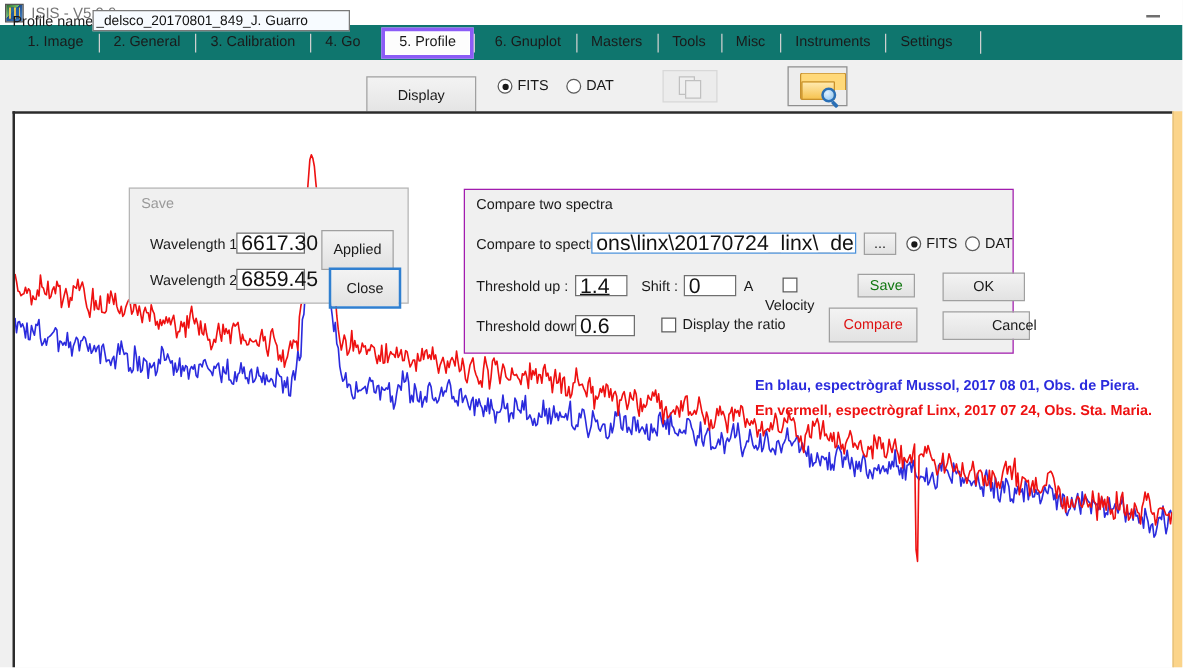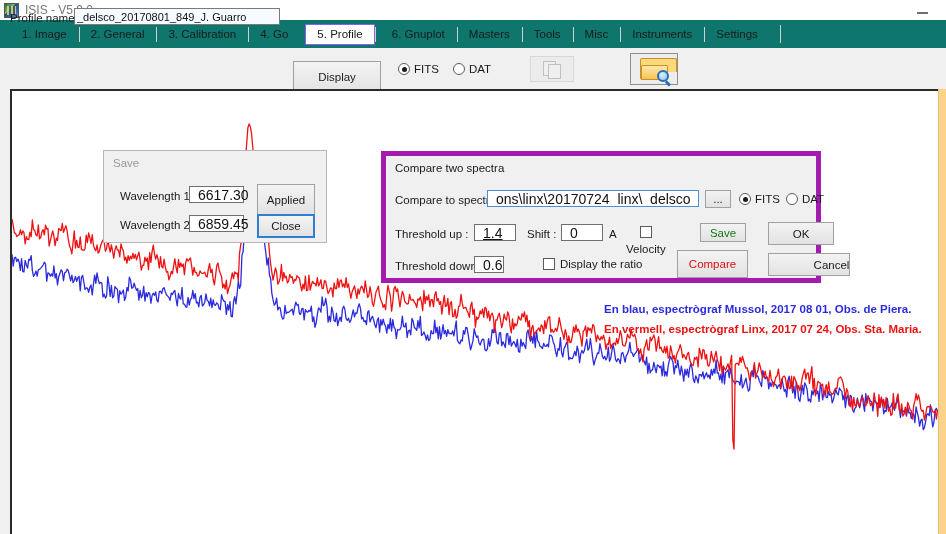--- a/index.html
+++ b/index.html
@@ -65,21 +65,21 @@
     font-size: 11.5px; color: #1a1a1a;
     padding: 4px 12px 5px;
     white-space: nowrap;
     cursor: default;
   }
   .tab + .tab::before {
     content:""; position:absolute; left:0; top:3px; bottom:3px;
     width:1px; background:#cfcfcf;
   }
   .tab.active {
-    border: 1px solid #8b5cf6;
+    border: 3px solid #8b5cf6;
     background: #fdfdfd;
     padding: 3px 11px 4px;
     box-shadow: inset 0 0 0 1px #ffffff;
     margin: 0 5px;
   }
   .tab.active::before { display:none; }
   .tab.active + .tab::before { left:-5px; }
   .tabstrip .tab-endsep {
     width:1px; height:18px; background:#cfcfcf; margin-left:10px;
   }
@@ -197,29 +197,29 @@
   .group .gtitle {
     position:absolute; top:6px; left:9px;
     font-size:11.5px;
   }
   .grp-crop {
     left:103px; top:150px; width:224px; height:93px;
     border:1px solid #b6b6b6;
   }
   .grp-crop .gtitle { color:#9a9a9a; }
   .grp-cmp {
-    left:381px; top:151px; width:440px; height:132px;
-    border:5px solid #a21caf;
+    left:371px; top:151px; width:440px; height:132px;
+    border:1px solid #a21caf;
   }
   .grp-cmp .gtitle { color:#1a1a1a; }
 
   .flabel { position:absolute; font-size:11.5px; color:#1a1a1a; }
   .ftext {
     position:absolute; border:1px solid #6f6f6f; background:#ffffff;
-    font-size:14px; color:#111; padding:0 8px; box-sizing:border-box;
+    font-size:17px; color:#111; padding:0 3px; box-sizing:border-box;
     font-family:"Liberation Sans", sans-serif;
     display:flex; align-items:center;
   }
   .ftext.focus { border:1px solid #4a90d9; }
   .fbtn {
     position:absolute;
     background: linear-gradient(180deg,#f3f3f3,#e2e2e2);
     border:1px solid #a0a0a0;
     font-size:11.5px; color:#1a1a1a;
     display:flex; align-items:center; justify-content:center;
@@ -304,21 +304,21 @@
   </div>
   <div class="rail-right"></div>
 
   <div class="group grp-crop">
     <div class="gtitle">Save</div>
     <div class="flabel" style="left:16px; top:39px;">Wavelength 1 :</div>
     <div class="ftext" style="left:85px; top:35px; width:55px; height:17px;">6617.30</div>
     <div class="flabel" style="left:16px; top:68px;">Wavelength 2 :</div>
     <div class="ftext" style="left:85px; top:64px; width:55px; height:17px;">6859.45</div>
     <div class="fbtn" style="left:153px; top:33px; width:58px; height:32px;">Applied</div>
-    <div class="fbtn focus" style="left:153px; top:63px; width:58px; height:24px;">Close</div>
+    <div class="fbtn focus" style="left:159px; top:63px; width:58px; height:33px;">Close</div>
   </div>
 
   <div class="group grp-cmp">
     <div class="gtitle">Compare two spectra</div>
 
     <div class="flabel" style="left:9px; top:38px;">Compare to spectrum :</div>
     <div class="ftext focus" style="left:101px; top:34px; width:212px; height:17px; overflow:hidden;">ons\linx\20170724_linx\_delsco_20170724_870_jgf</div>
     <div class="fbtn" style="left:319px; top:34px; width:26px; height:18px;">...</div>
 
     <label class="radio" style="position:absolute; left:353px; top:37px;">
@@ -336,29 +336,29 @@
     <div class="flabel" style="left:141px; top:72px;">Shift :</div>
     <div class="ftext" style="left:175px; top:68px; width:42px; height:17px;">0</div>
     <div class="flabel" style="left:223px; top:72px;">A</div>
 
     <label class="chk" style="left:240px; top:70px;flex-direction:column;">
       <span class="cb"></span>
       <span>Velocity</span>
     </label>
 
     <div class="flabel" style="left:9px; top:104px;">Threshold down :</div>
-    <div class="ftext" style="left:88px; top:100px; width:30px; height:17px;">0.6</div>
+    <div class="ftext" style="left:88px; top:100px; width:48px; height:17px;">0.6</div>
 
     <label class="chk" style="left:157px; top:102px;">
       <span class="cb"></span>
       <span>Display the ratio</span>
     </label>
 
     <div class="fbtn" style="left:314px; top:67px; width:46px; height:19px; color:#117711;">Save</div>
     <div class="fbtn" style="left:291px; top:94px; width:71px; height:28px; color:#dd1111;">Compare</div>
     <div class="fbtn" style="left:382px; top:66px; width:66px; height:23px;">OK</div>
-    <div class="fbtn" style="left:382px; top:97px; width:82px; height:23px;padding-left:45px;">Cancel</div>
+    <div class="fbtn" style="left:382px; top:97px; width:70px; height:23px;padding-left:45px;">Cancel</div>
   </div>
 
   <div class="legend blue">En blau,  espectrògraf Mussol, 2017 08 01,  Obs. de Piera.</div>
   <div class="legend red">En vermell, espectrògraf Linx, 2017 07 24, Obs. Sta. Maria.</div>
 
 </div>
 
 </body></html>

